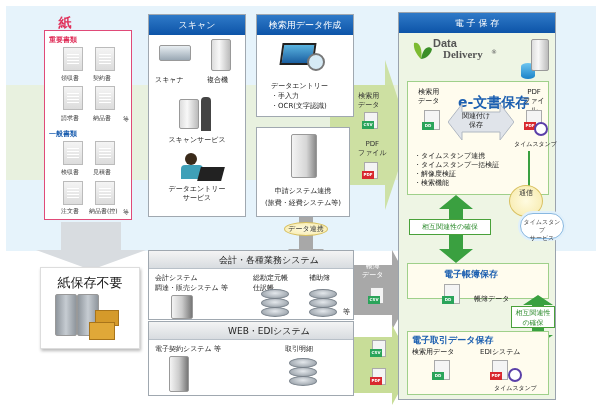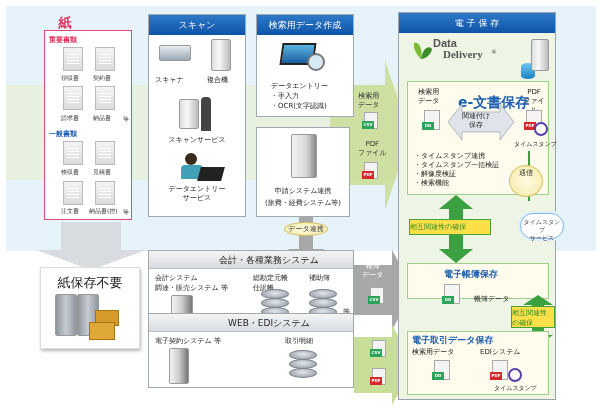--- a/index.html
+++ b/index.html
@@ -31,21 +31,21 @@
   .csv { background: #2aa45a; }
   .pdf { background: #d8282e; }
   .dd  { background: #2aa45a; }
 
   .ellipse { position: absolute; background: radial-gradient(#fffbe0, #f6e9a8); border: 1px solid #d8c060; border-radius: 50%; font-size: 7px; text-align: center; color: #333; }
 
   
   .right-panel { left: 398px; top: 12px; width: 158px; height: 388px; background: #eef5e4; border: 1px solid #9aa3ad; }
   .section { position: absolute; background: #fffcee; border: 1px solid #9fd08a; }
   .sec-title { position: absolute; color: #1c5fb0; font-weight: bold; font-size: 9px; white-space: nowrap; }
-  .green-box { position: absolute; background: #fde047; border: 1px solid #49a13a; color: #2b8a2b; font-size: 7px; }
+  .green-box { position: absolute; background: #ffffff; border: 1px solid #49a13a; color: #2b8a2b; font-size: 7px; text-align: center; }
   .vline { position: absolute; width: 2px; background: #3aa040; }
 
   .cloud { position: absolute; background: #fff; border: 1px solid #88b8e0; border-radius: 14px; font-size: 6px; text-align: center; color: #444; line-height: 8px; box-shadow: 0 0 0 2px #e0f0fb; }
   .clock { position: absolute; width: 14px; height: 14px; border: 2px solid #5a3fa8; border-radius: 50%; background: #fff; }
   .bullets { position: absolute; font-size: 7px; line-height: 9px; color: #222; }
 </style>
 </head>
 <body>
 
 <div class="abs bg-top"></div>
@@ -164,21 +164,21 @@
 </div>
 <div class="tag" style="left:362px;top:262px;white-space:pre-line;color:#fff">帳簿
 データ</div>
 <div class="fileicon" style="left:370px;top:287px">
     <div class="badge csv">CSV</div>
   </div>
 
 <svg class="abs" style="left:354px;top:325px" width="60" height="80">
   <polygon points="0,12 38,12 38,0 60,40 38,80 38,68 0,68" fill="#c8dd98"></polygon>
 </svg>
-<div class="panel" style="left:148px;top:313px;width:206px;height:75px">
+<div class="panel" style="left:148px;top:321px;width:206px;height:75px">
   <div class="panel-head grey" style="height:18px;line-height:18px">WEB・EDIシステム</div>
   <div class="cap" style="left:6px;top:22px;text-align:left">電子契約システム 等</div>
   <div class="device" style="left:20px;top:34px;width:20px;height:36px;background:linear-gradient(90deg,#f4f4f4,#ccc,#777)"></div>
   <div class="cap" style="left:136px;top:22px">取引明細</div>
   <div class="db" style="left:140px;top:36px">
       <span style="top:0"></span>
       <span style="top:9px"></span>
       <span style="top:18px"></span>
     </div>
 </div>
@@ -223,21 +223,21 @@
     <div class="cap" style="left:106px;top:58px;font-size:6px">タイムスタンプ</div>
     <div class="bullets" style="left:6px;top:70px">
       <div>・タイムスタンプ連携</div>
       <div>・タイムスタンプ一括検証</div>
       <div>・解像度検証</div>
       <div>・検索機能</div>
     </div>
   </div>
 
   <div class="vline" style="left:129px;top:138px;height:50px"></div>
-  <div class="ellipse" style="left:110px;top:152px;width:34px;height:32px;line-height:15px">通信</div>
+  <div class="ellipse" style="left:110px;top:172px;width:34px;height:32px;line-height:15px">通信</div>
 
   <svg class="abs" style="left:40px;top:182px" width="34" height="68">
     <polygon points="17,0 34,14 24,14 24,54 34,54 17,68 0,54 10,54 10,14 0,14" fill="#3aa040"></polygon>
   </svg>
   <div class="green-box" style="left:10px;top:206px;width:82px;height:16px;line-height:14px">相互関連性の確保</div>
 
   <div class="section" style="left:8px;top:250px;width:142px;height:36px">
     <div class="sec-title" style="left:36px;top:4px">電子帳簿保存</div>
     <div class="fileicon" style="left:36px;top:20px;width:16px;height:20px">
         <div class="badge dd">DD</div>

